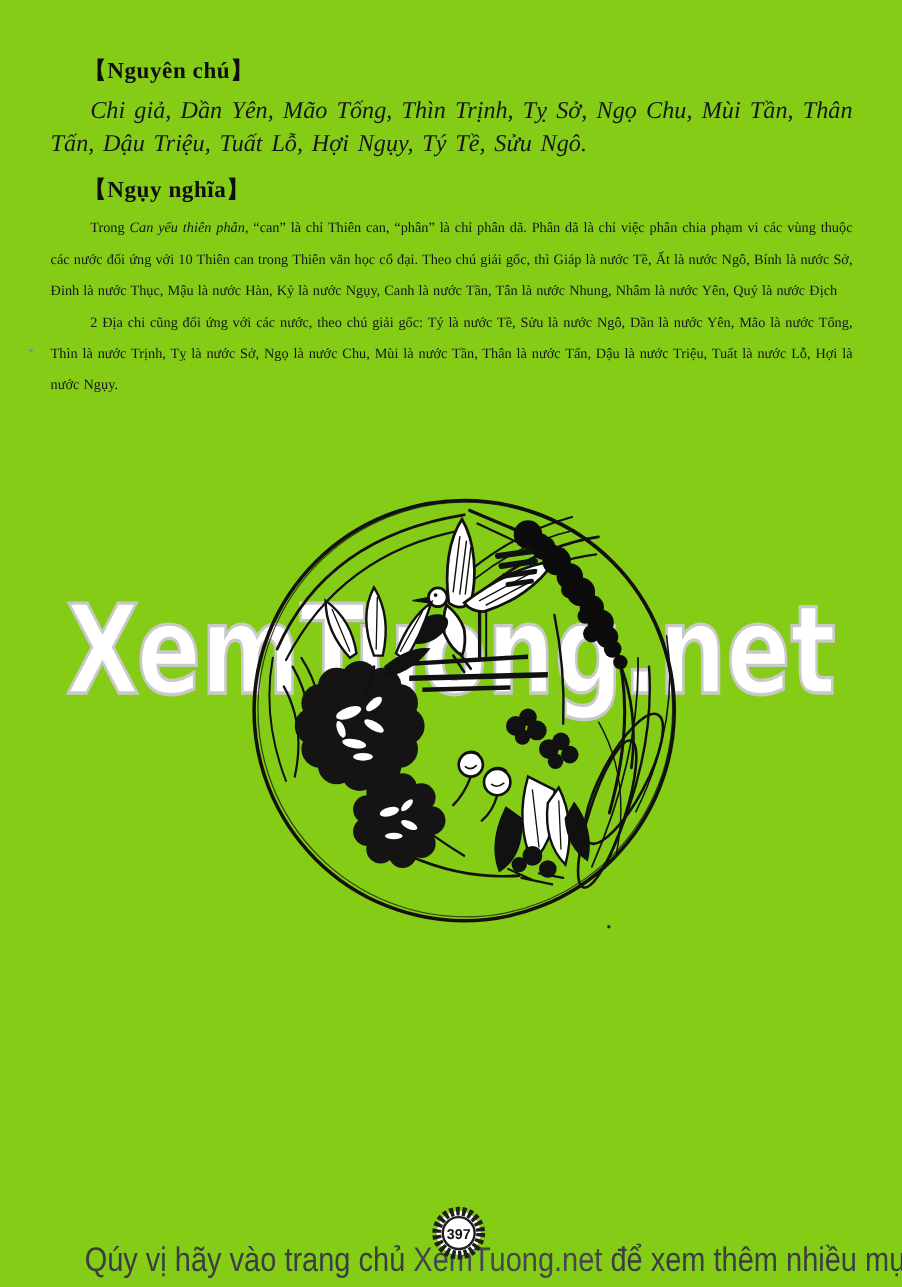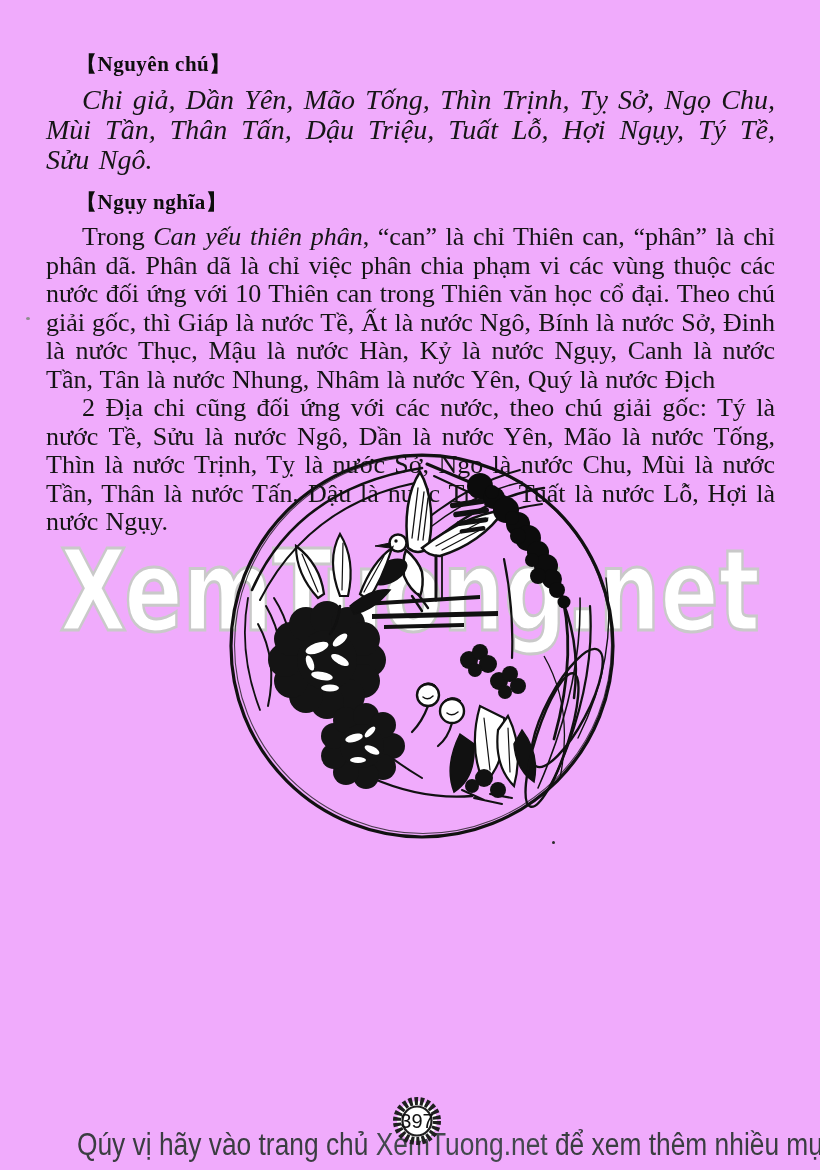--- a/index.html
+++ b/index.html
@@ -1,38 +1,38 @@
 <!DOCTYPE html>
 <html><head>
 <meta charset="utf-8">
 <style>
   html,body{margin:0;padding:0;background:#ffffff;}
   .page{
     position:relative;
     width:820px;height:1170px;
-    background:#f0abfc;
+    background:#84cc16;
     overflow:hidden;
     font-family:"Liberation Serif","DejaVu Serif",serif;
     color:#1b1b1b;
   }
   
   .content{position:absolute;left:46px;top:50px;width:729px;}
   .sec-heading{
     font-size:21px;font-weight:bold;color:#0e0e0e;
     font-family:"Liberation Serif","DejaVu Sans",serif;
     margin:0 0 7px 30px;letter-spacing:0.5px;
   }
   .sec-heading.second{margin-top:13px;}
   .quote-para{
-    font-style:italic;font-size:28px;line-height:30px;
+    font-style:italic;font-size:22px;line-height:30px;
     margin:0 0 4px 0;text-indent:36px;text-align:justify;
     word-spacing:2.5px;color:#161616;
   }
   .body-para{
-    font-size:26px;line-height:28.5px;margin:0;
+    font-size:13px;line-height:28.5px;margin:0;
     text-align:justify;text-indent:36px;color:#151515;
     word-spacing:0.5px;
   }
   .body-para em{font-style:italic;}
   
   .watermark{position:absolute;left:50px;top:526px;z-index:1;}
   .watermark text{
     font-family:"DejaVu Sans","Liberation Sans",sans-serif;
     font-weight:bold;
   }
@@ -55,21 +55,21 @@
     white-space:nowrap;
   }
   .footer-brand{color:#43484e;}
   
   .badge{position:absolute;left:391px;top:1095px;width:52px;height:52px;z-index:5;}
   .badge svg{position:absolute;left:0;top:0;}
   .badge-num{
     position:absolute;left:0;top:0;width:52px;height:52px;
     display:flex;align-items:center;justify-content:center;
     font-family:"Liberation Sans","DejaVu Sans",sans-serif;
-    font-size:20px;font-weight:normal;color:#101010;
+    font-size:13px;font-weight:bold;color:#101010;
   }
 </style>
 </head>
 <body>
 
 <div class="page">
 
   <section class="content">
     <h2 class="sec-heading">【Nguyên chú】</h2>
     <p class="quote-para">Chi giả, Dần Yên, Mão Tống, Thìn Trịnh, Tỵ Sở, Ngọ Chu, Mùi Tần, Thân Tấn, Dậu Triệu, Tuất Lỗ, Hợi Ngụy, Tý Tề, Sửu Ngô.</p>

